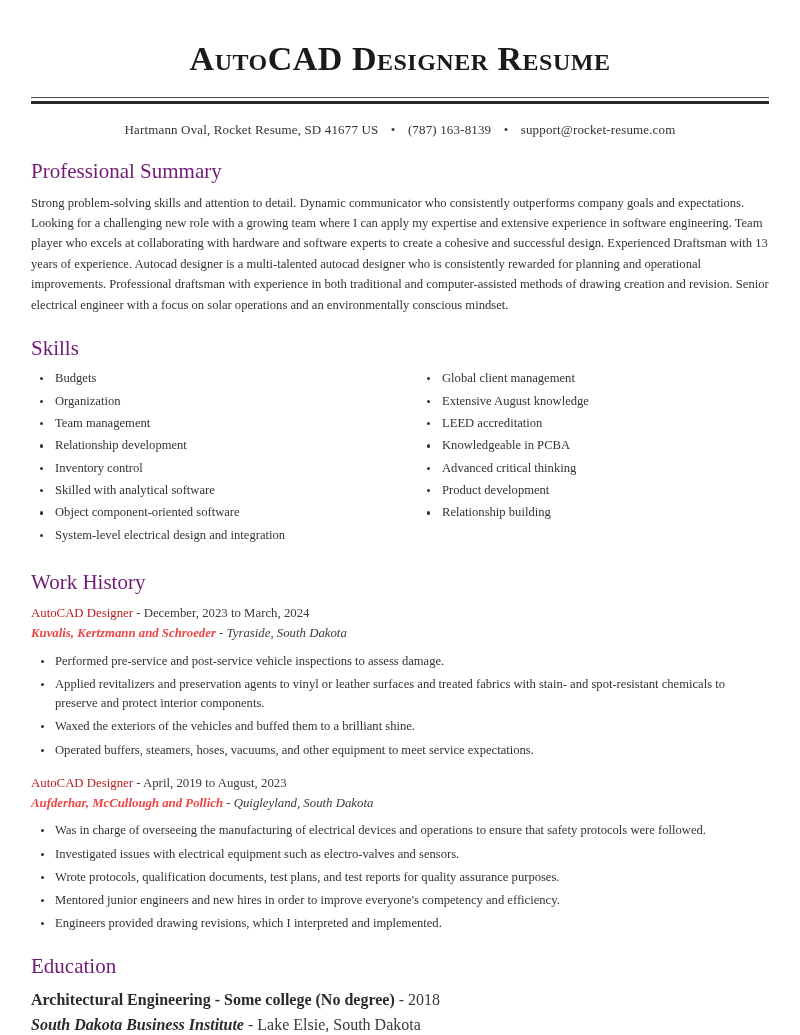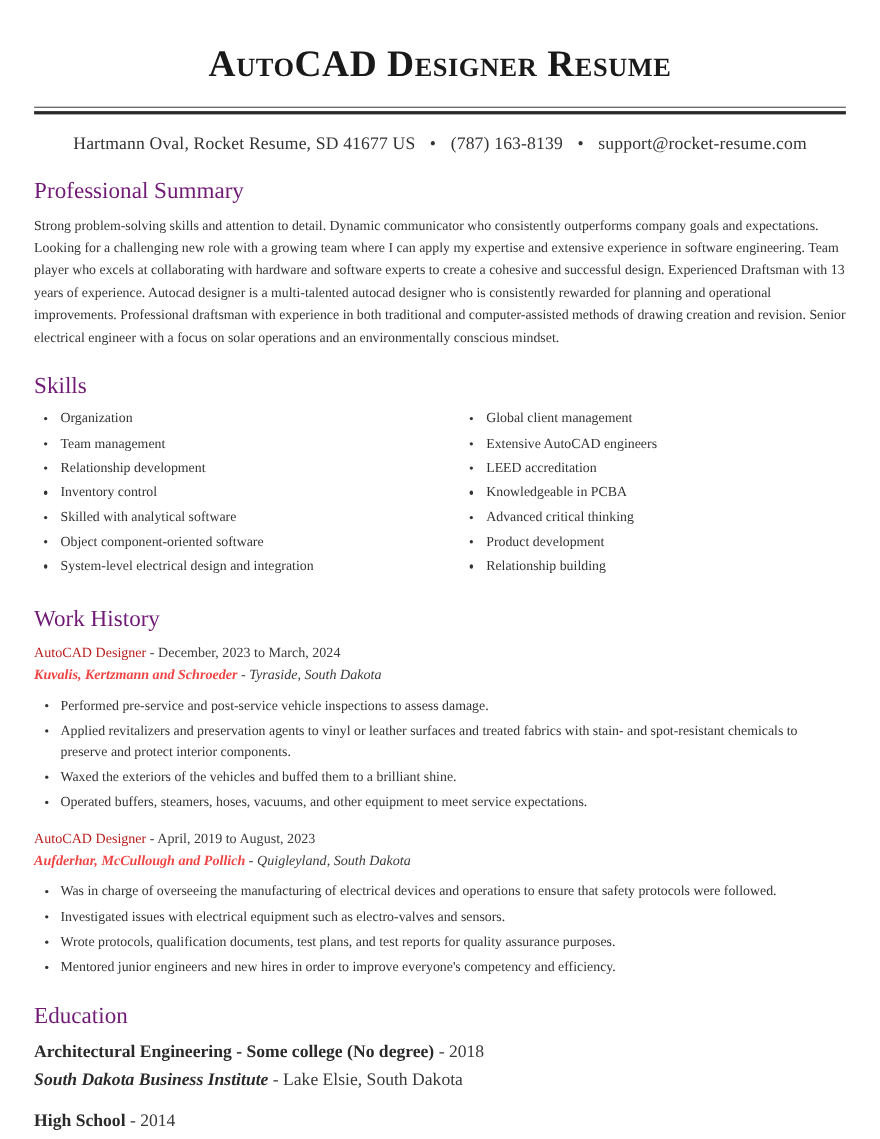--- a/index.html
+++ b/index.html
@@ -48,21 +48,21 @@
   .rule-gap {
     height: 3px;
   }
   .rule-thick {
     height: 3px;
     background: #2a2a2a;
     width: 100%;
   }
   .contact-line {
     text-align: center;
-    font-size: 16px;
+    font-size: 13px;
     color: #333333;
     margin-top: 18px;
     letter-spacing: 0.15px;
   }
   .contact-sep {
     display: inline-block;
     padding: 0 9px;
     color: #333333;
   }
 
@@ -231,33 +231,34 @@
   <div class="section">
     <h2 class="section-title">Professional Summary</h2>
     <p class="summary-text">Strong problem-solving skills and attention to detail. Dynamic communicator who consistently outperforms company goals and expectations. Looking for a challenging new role with a growing team where I can apply my expertise and extensive experience in software engineering. Team player who excels at collaborating with hardware and software experts to create a cohesive and successful design. Experienced Draftsman with 13 years of experience. Autocad designer is a multi-talented autocad designer who is consistently rewarded for planning and operational improvements. Professional draftsman with experience in both traditional and computer-assisted methods of drawing creation and revision. Senior electrical engineer with a focus on solar operations and an environmentally conscious mindset.</p>
   </div>
 
   <div class="section">
     <h2 class="section-title">Skills</h2>
     <div class="skills-columns">
       <div class="skills-col left">
         <ul class="bullets" id="skills-left">
+            <li>Budgets</li>
             <li>Organization</li>
             <li>Team management</li>
             <li>Relationship development</li>
             <li>Inventory control</li>
             <li>Skilled with analytical software</li>
             <li>Object component-oriented software</li>
             <li>System-level electrical design and integration</li>
           </ul>
       </div>
       <div class="skills-col right">
         <ul class="bullets" id="skills-right">
             <li>Global client management</li>
-            <li>Extensive AutoCAD engineers</li>
+            <li>Extensive August knowledge</li>
             <li>LEED accreditation</li>
             <li>Knowledgeable in PCBA</li>
             <li>Advanced critical thinking</li>
             <li>Product development</li>
             <li>Relationship building</li>
           </ul>
       </div>
     </div>
   </div>
 
@@ -275,20 +276,21 @@
           </ul>
         </div>
         <div class="job">
           <div class="job-line"><span class="job-title">AutoCAD Designer</span> <span class="dash">-</span> <span class="job-dates">April, 2019 to August, 2023</span></div>
           <div class="job-line"><span class="job-company">Aufderhar, McCullough and Pollich</span> <span class="dash">-</span> <span class="job-location">Quigleyland, South Dakota</span></div>
           <ul class="job-bullets">
             <li>Was in charge of overseeing the manufacturing of electrical devices and operations to ensure that safety protocols were followed.</li>
             <li>Investigated issues with electrical equipment such as electro-valves and sensors.</li>
             <li>Wrote protocols, qualification documents, test plans, and test reports for quality assurance purposes.</li>
             <li>Mentored junior engineers and new hires in order to improve everyone's competency and efficiency.</li>
+            <li>Engineers provided drawing revisions, which I interpreted and implemented.</li>
           </ul>
         </div>
       </div>
   </div>
 
   <div class="section">
     <h2 class="section-title">Education</h2>
     <div id="education-container">
         <div class="edu-entry">
           <div class="edu-line"><span class="edu-degree">Architectural Engineering - Some college (No degree)</span> <span class="dash">-</span> <span class="edu-year">2018</span></div>

